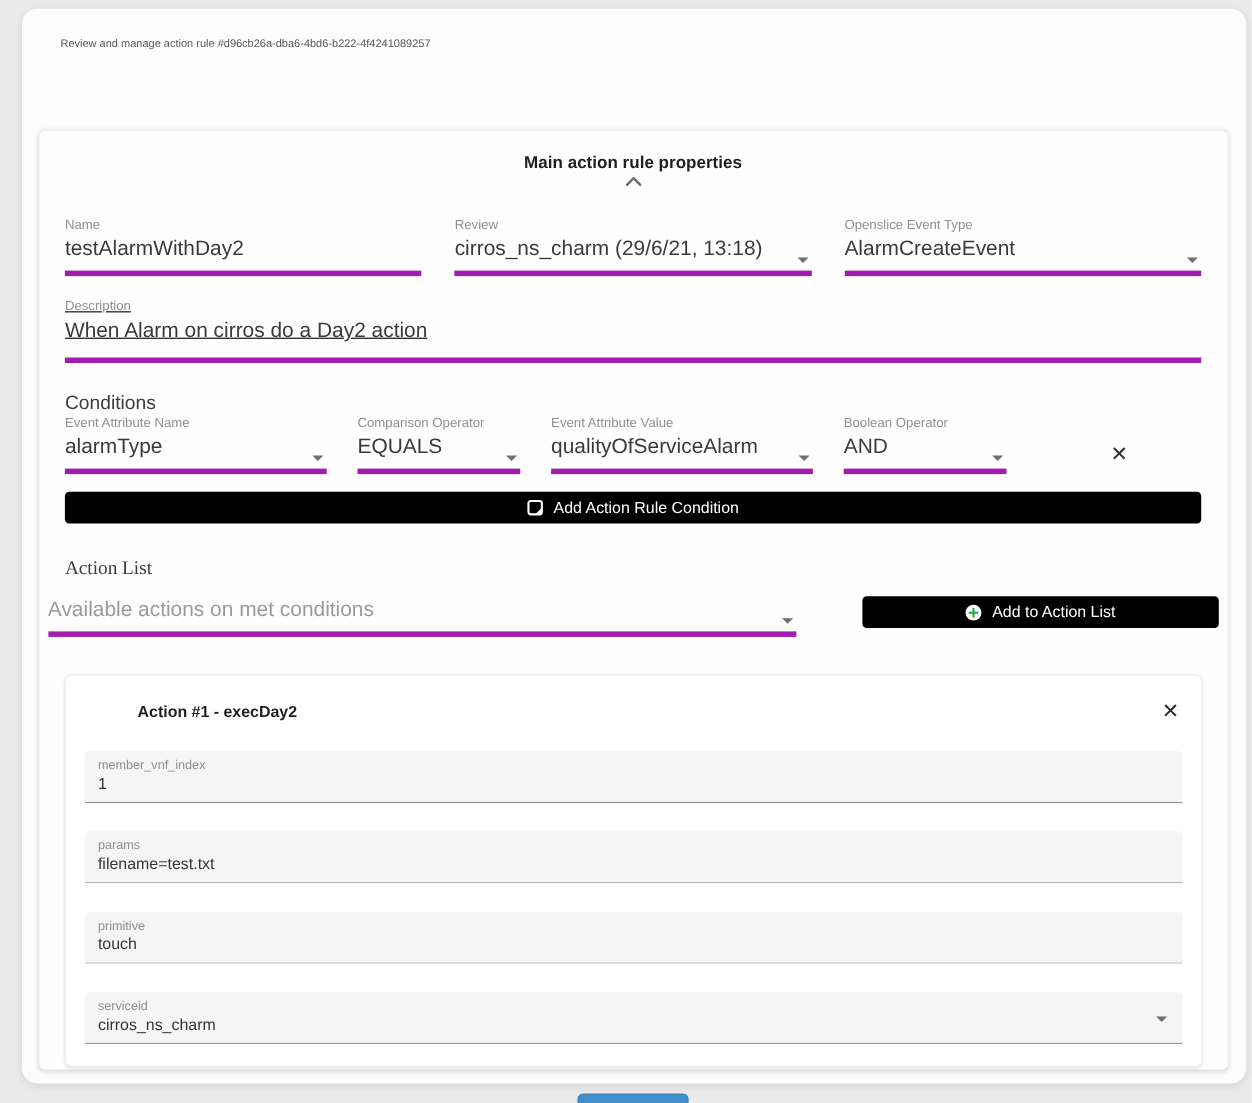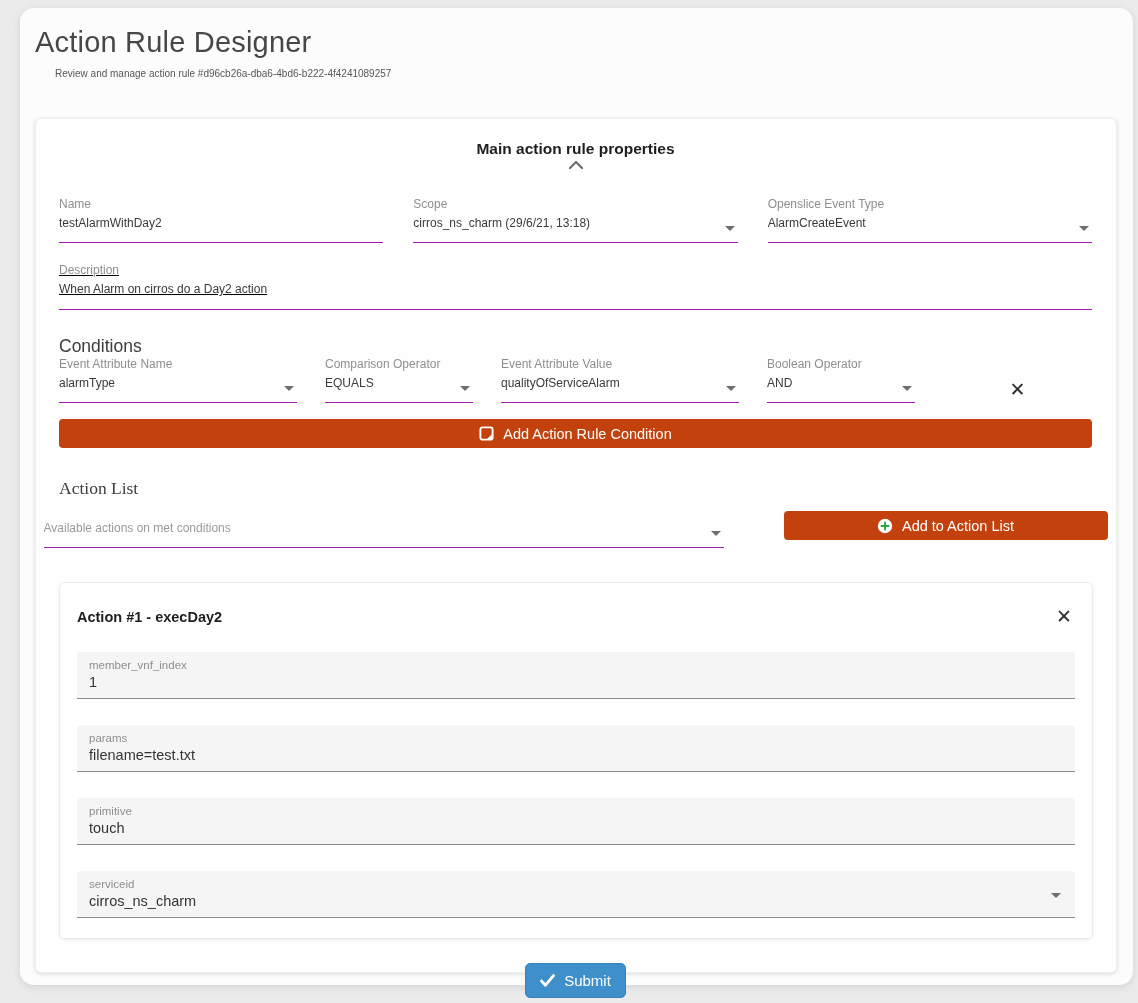--- a/index.html
+++ b/index.html
@@ -58,24 +58,24 @@
   
   .fields-row { display: flex; gap: 30px; margin-top: 25px; }
   .fields-row > .mat-field { flex: 1; }
   .mat-field { position: relative; }
   .mat-label {
     font-size: 12px;
     color: #8f8f8f;
   }
   .mat-value {
     margin-top: 5px;
-    font-size: 12px;
+    font-size: 19px;
     color: #3a3a3a;
     padding: 0 18px 8px 0;
-    border-bottom: 1px solid #a21caf;
+    border-bottom: 5px solid #a21caf;
     white-space: nowrap;
     overflow: hidden;
     min-height: 27px;
   }
   .mat-value.placeholder { color: #9a9a9a; }
   .select-arrow {
     position: absolute;
     right: 3px; bottom: 12px;
     width: 0; height: 0;
     border-left: 5px solid transparent;
@@ -114,21 +114,21 @@
     line-height: 1;
     background: none; border: none;
     font-family: "Liberation Sans", sans-serif;
   }
   
   .btn-green {
     display: flex;
     align-items: center;
     justify-content: center;
     gap: 9px;
-    background: #c2410c;
+    background: #000000;
     color: #fff;
     border: none;
     border-radius: 4px;
     height: 29px;
     font-size: 14.5px;
     font-family: "Liberation Sans", sans-serif;
     cursor: pointer;
   }
   .btn-add-condition { width: 100%; margin-top: 16px; }
   .btn-add-action { flex: 0 0 324px; margin-bottom: 8px; }
@@ -170,20 +170,21 @@
   .action-card-header {
     display: flex;
     justify-content: space-between;
     align-items: center;
     padding: 0 3px 0 0;
   }
   .action-card-title {
     font-size: 14.5px;
     font-weight: 700;
     color: #1f1f1f;
+    margin-left: 48px;
   }
   .filled-field {
     position: relative;
     margin-top: 26px;
     background: #f5f5f5;
     border-bottom: 1px solid #8d8d8d;
     border-radius: 4px 4px 0 0;
     padding: 7px 12px 8px 12px;
     min-height: 47px;
   }
@@ -198,42 +199,41 @@
     margin-top: 24px;
   }
   .icon-svg { display: block; }
 </style>
 </head>
 <body>
 
 <div class="app-container">
 
   <div class="page-header">
-    <div class="page-title">Action Rule Designer</div>
     <div class="page-subtitle">Review and manage action rule #d96cb26a-dba6-4bd6-b222-4f4241089257</div>
   </div>
 
   <div class="main-card">
 
     <div class="card-heading-row">
       <div class="card-heading">Main action rule properties</div>
       <span class="collapse-btn">
         <svg class="icon-svg" width="16" height="10" viewBox="0 0 16 10">
           <path d="M2 8l6-6 6 6" stroke="#6d6d6d" stroke-width="2.2" fill="none" stroke-linecap="round" stroke-linejoin="round"></path>
         </svg>
       </span>
     </div>
 
     <div class="fields-row">
       <div class="mat-field">
         <div class="mat-label">Name</div>
         <div class="mat-value">testAlarmWithDay2</div>
       </div>
       <div class="mat-field">
-        <div class="mat-label">Scope</div>
+        <div class="mat-label">Review</div>
         <div class="mat-value">cirros_ns_charm (29/6/21, 13:18)</div>
         <span class="select-arrow"></span>
       </div>
       <div class="mat-field">
         <div class="mat-label">Openslice Event Type</div>
         <div class="mat-value">AlarmCreateEvent</div>
         <span class="select-arrow"></span>
       </div>
     </div>
 

